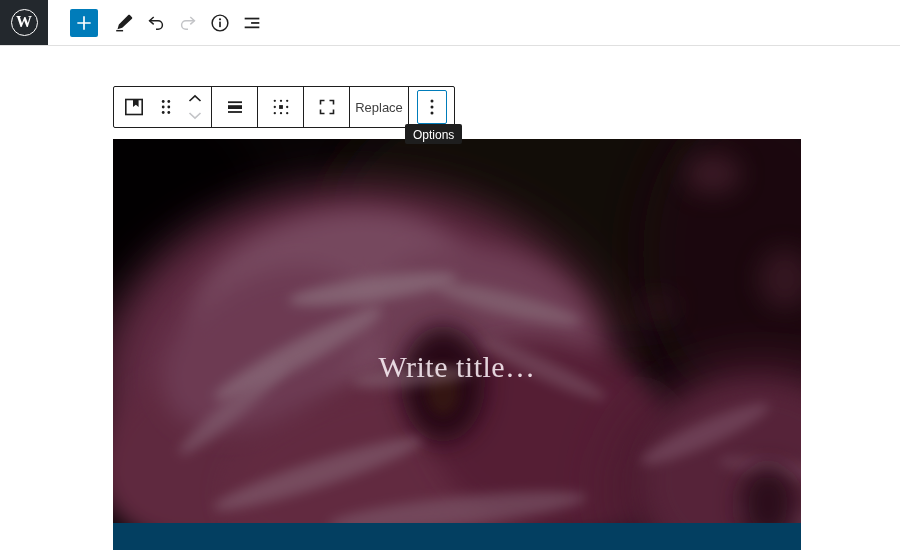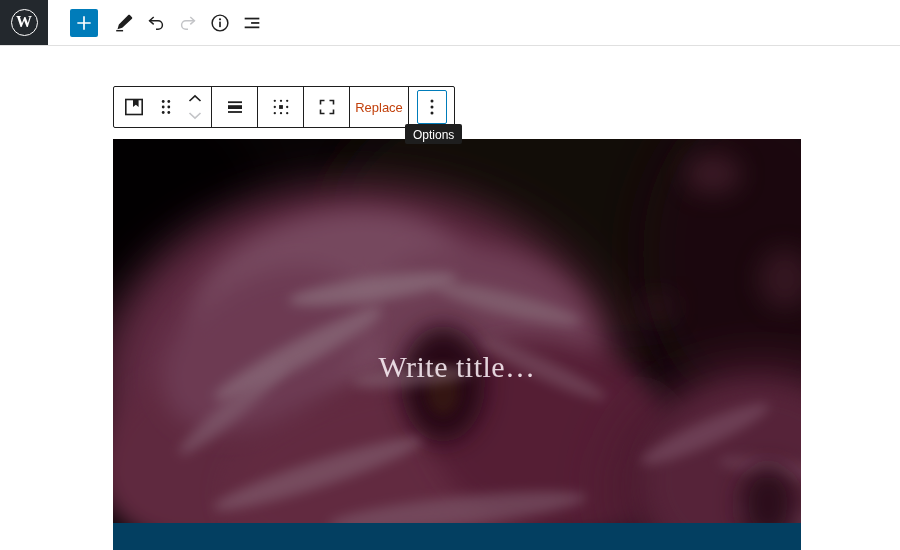--- a/index.html
+++ b/index.html
@@ -63,21 +63,21 @@
     border: none; background: transparent;
     display: flex; align-items: center; justify-content: center;
     cursor: pointer; height: 100%;
   }
   .bt-sep { border-left: 1px solid #1e1e1e; height: 100%; }
   .w40 { width: 40px; } .w24 { width: 24px; }
   .w45 { width: 45px; } .w58 { width: 58px; }
   .mover { display: flex; flex-direction: column; align-items: center; justify-content: center; }
   .mover button { border: none; background: transparent; height: 18px; width: 33px; display:flex; align-items:center; justify-content:center; cursor: pointer; padding: 0; }
   .replace-btn {
-    font-size: 13px; color: #c2410c;
+    font-size: 13px; color: #404040;
     font-family: "Liberation Sans", sans-serif;
   }
   .options-btn { position: relative; }
   .focus-ring {
     width: 30px; height: 34px;
     border: 1.5px solid #007cba; border-radius: 2px;
     display: flex; align-items: center; justify-content: center;
   }
 
   .tooltip {

